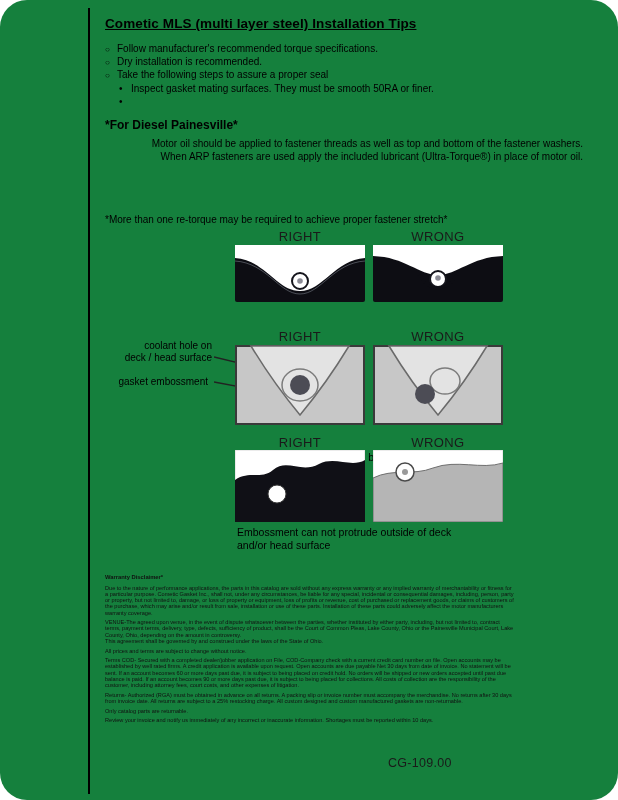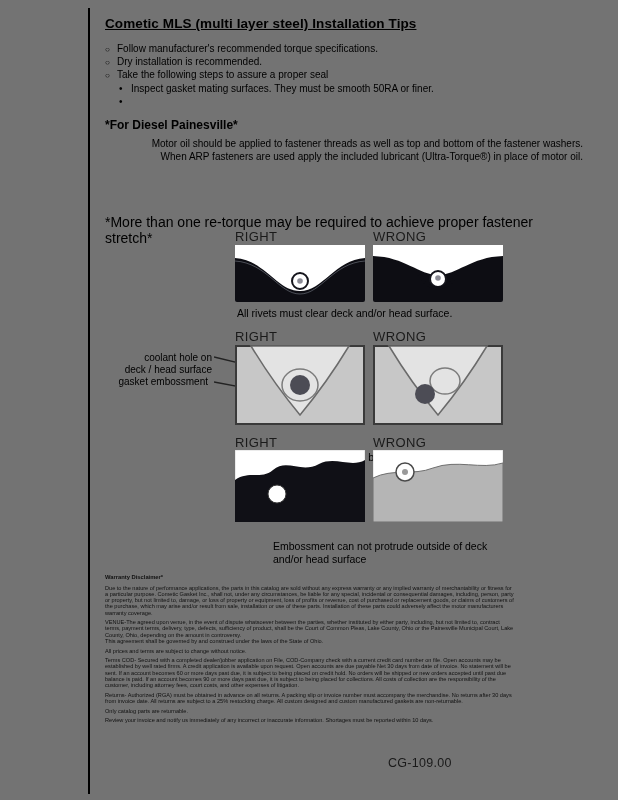--- a/index.html
+++ b/index.html
@@ -4,34 +4,34 @@
 <style>
   * { box-sizing: border-box; margin: 0; padding: 0; }
   html, body { width: 618px; height: 800px; }
   body {
     font-family: "Liberation Sans", sans-serif;
     background: #ffffff;
     color: #000;
     position: relative;
     overflow: hidden;
   }
-  .page { position: absolute; inset: 0; background: #737373; }
+  .page { position: absolute; inset: 0; background: #15803d; border-radius: 27px; }
   .abs { position: absolute; }
   .rule { background: #000; }
   .title { font-size: 13.5px; font-weight: bold; text-decoration: underline; letter-spacing: .1px; }
   .body-text { font-size: 10px; line-height: 13px; text-align: right; }
   .pre { white-space: pre-line; }
   .bullet-row { position: relative; padding-left: 12px; font-size: 10px; line-height: 13.2px; }
   .bullet-row.sub { margin-left: 14px; }
   .marker { position: absolute; left: 0; }
   .marker.ring { font-size: 8px; top: 1px; }
   .marker.dot { font-size: 10px; top: 0; }
   .diesel-h { font-size: 12px; font-weight: bold; }
-  .emph { font-size: 14px; }
-  .rw { font-size: 13px; letter-spacing: .4px; color: #1a1a1a; }
+  .emph { font-size: 10px; }
+  .rw { font-size: 13px; text-align: center; letter-spacing: .4px; color: #1a1a1a; }
   .caption { font-size: 10.5px; line-height: 12.5px; }
   .ptr-label { font-size: 10px; line-height: 11.5px; text-align: right; }
   .fig { overflow: hidden; }
   .fig svg { display: block; width: 100%; height: 100%; }
   .fine { font-size: 5.6px; line-height: 6.2px; color: #111; }
   .fine p { margin-bottom: 3.5px; }
   .fine-h { font-size: 5.8px; font-weight: bold; margin-bottom: 4.5px; }
   .footer-code { font-size: 12.5px; letter-spacing: .3px; color: #1a1a1a; }
 </style>
 </head>
@@ -87,26 +87,25 @@
   </figure>
   <figure class="abs fig" style="left:373px;top:245px;width:130px;height:57px;">
     <svg viewBox="0 0 130 57">
       <rect width="130" height="57" rx="2" fill="#0d0d13"></rect>
       <path d="M0,0 L130,0 L130,11 C98,12 84,30 65,30 C46,30 32,12 0,11 Z" fill="#ffffff"></path>
       <circle cx="65" cy="34" r="8" fill="#ffffff" stroke="#15151c" stroke-width="2"></circle>
       <path d="M46,30 C52,39 58,43 65,43 C72,43 78,39 84,30" fill="none" stroke="#0d0d13" stroke-width="3"></path>
       <circle cx="65" cy="33" r="2.8" fill="#8b8b95"></circle>
     </svg>
   </figure>
-  <div class="abs caption" style="left:237px;top:307px;width:280px;">All rivets must clear deck and/or head surface.</div>
 
   <div class="abs rw" style="left:235px;top:329px;width:130px;">RIGHT</div>
   <div class="abs rw" style="left:373px;top:329px;width:130px;">WRONG</div>
 
-  <div class="abs ptr-label pre" style="left:110px;top:352px;width:102px;">coolant hole on
+  <div class="abs ptr-label pre" style="left:110px;top:340px;width:102px;">coolant hole on
 deck / head surface</div>
   <div class="abs ptr-label" style="left:102px;top:376px;width:106px;">gasket embossment</div>
 
   <div class="abs fig" style="left:214px;top:350px;width:58px;height:48px;">
     <svg viewBox="0 0 58 48">
       <line x1="0" y1="7" x2="54" y2="20" stroke="#222" stroke-width="1.4"></line>
       <line x1="0" y1="32" x2="48" y2="41" stroke="#222" stroke-width="1.4"></line>
     </svg>
   </div>
 
@@ -140,21 +139,21 @@
     </svg>
   </figure>
   <figure class="abs fig" style="left:373px;top:450px;width:130px;height:72px;">
     <svg viewBox="0 0 130 72">
       <rect width="130" height="72" fill="#ffffff" stroke="#d8d8d8" stroke-width="1"></rect>
       <path d="M0,72 L0,28 C20,18 40,26 60,18 C84,9 108,20 130,13 L130,72 Z" fill="#b5b5b5" stroke="#6f6f6f" stroke-width="1"></path>
       <circle cx="32" cy="22" r="9" fill="#ffffff" stroke="#4a4a4a" stroke-width="1.5"></circle>
       <circle cx="32" cy="22" r="3" fill="#9a9a9a"></circle>
     </svg>
   </figure>
-  <div class="abs caption pre" style="left:237px;top:540px;width:280px;margin-left:36px;">Embossment can not protrude outside of deck
+  <div class="abs caption pre" style="left:237px;top:526px;width:280px;">Embossment can not protrude outside of deck
 and/or head surface</div>
 
   <div class="abs fine" style="left:105px;top:574px;width:410px;">
     <div class="fine-h">Warranty Disclaimer*</div>
     <p class="pre">Due to the nature of performance applications, the parts in this catalog are sold without any express warranty or any implied warranty of merchantability or fitness for a particular purpose.  Cometic Gasket Inc., shall not, under any circumstances, be liable for any special, incidental or consequential damages, including, person, party or property, but not limited to, damage, or loss of property or equipment, loss of profits or revenue, cost of purchased or replacement goods, or claims of customers of the purchase, which may arise and/or result from sale, installation or use of these parts.  Installation of these parts could adversely affect the motor manufacturers warranty coverage.</p>
     <p class="pre">VENUE-The agreed upon venue, in the event of dispute whatsoever between the parties, whether instituted by either party, including, but not limited to, contract terms, payment terms, delivery, type, defects, sufficiency of product, shall be the Court of Common Pleas, Lake County, Ohio or the Painesville Municipal Court, Lake County, Ohio, depending on the amount in controversy.
 This agreement shall be governed by and construed under the laws of the State of Ohio.</p>
     <p class="pre">All prices and terms are subject to change without notice.</p>
     <p class="pre">Terms COD- Secured with a completed dealer/jobber application on File, COD-Company check with a current credit card number on file.  Open accounts may be established by well rated firms.  A credit application is available upon request.  Open accounts are due payable Net 30 days from date of invoice.  No statement will be sent.  If an account becomes 60 or more days past due, it is subject to being placed on credit hold.  No orders will be shipped or new orders accepted until past due balance is paid.  If an account becomes 90 or more days past due, it is subject to being placed for collections.  All costs of collection are the responsibility of the customer, including attorney fees, court costs, and other expenses of litigation.</p>
     <p class="pre">Returns- Authorized (RGA) must be obtained in advance on all returns.  A packing slip or invoice number must accompany the merchandise.  No returns after 30 days from invoice date.  All returns are subject to a 25% restocking charge.  All custom designed and custom manufactured gaskets are non-returnable.</p>

